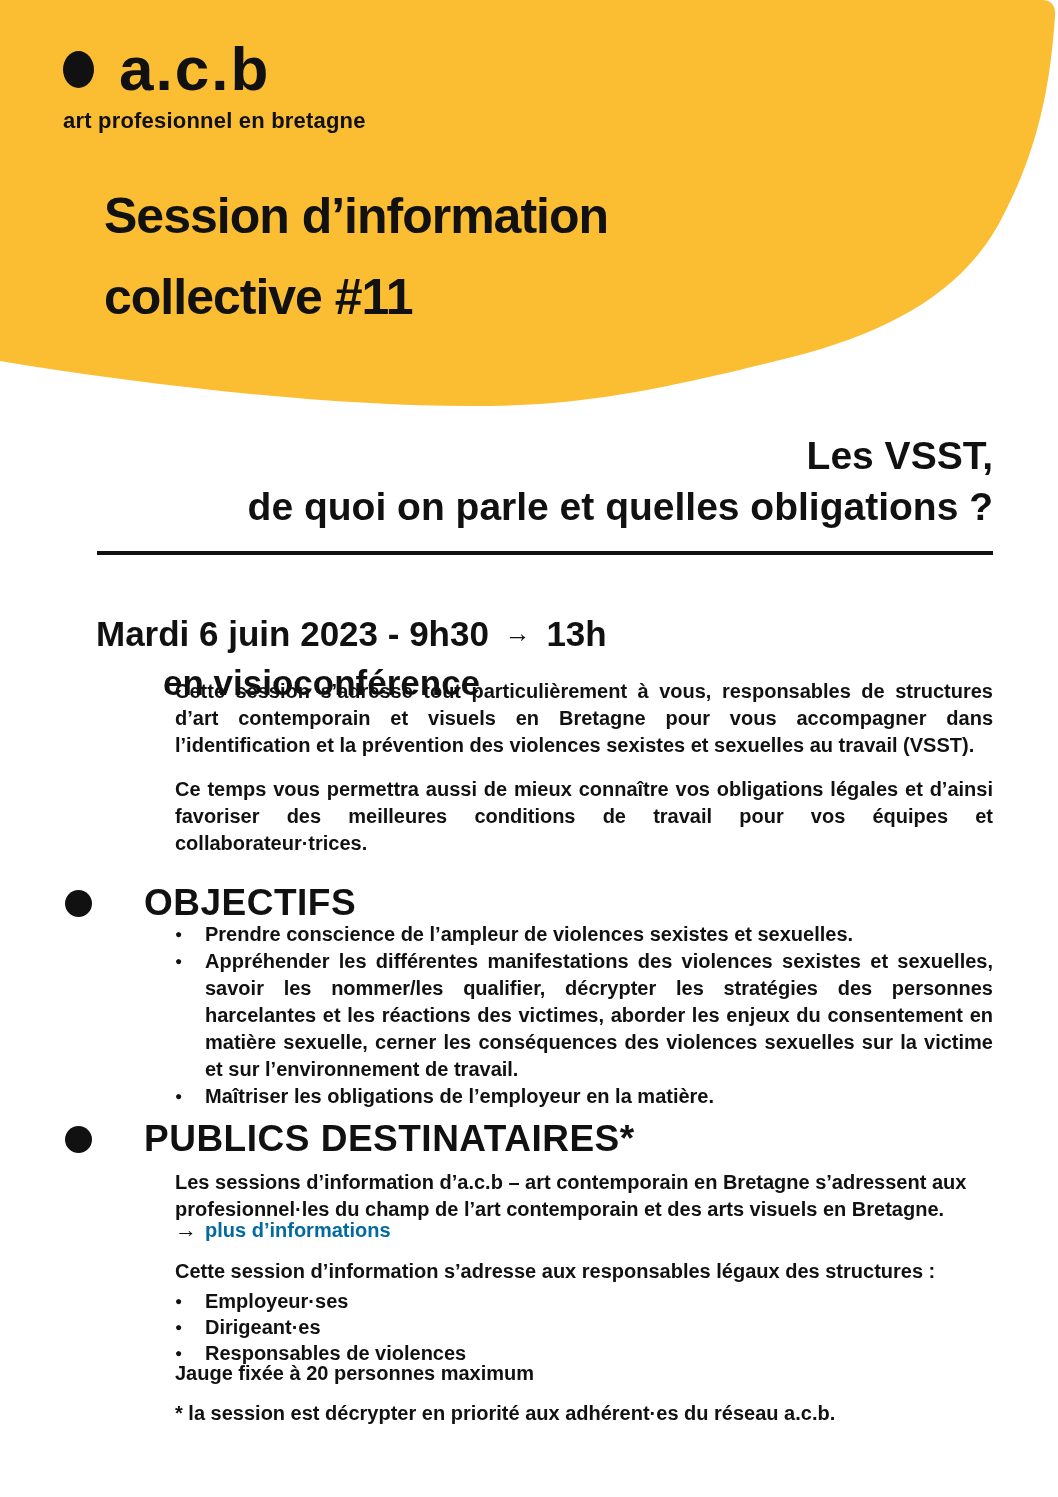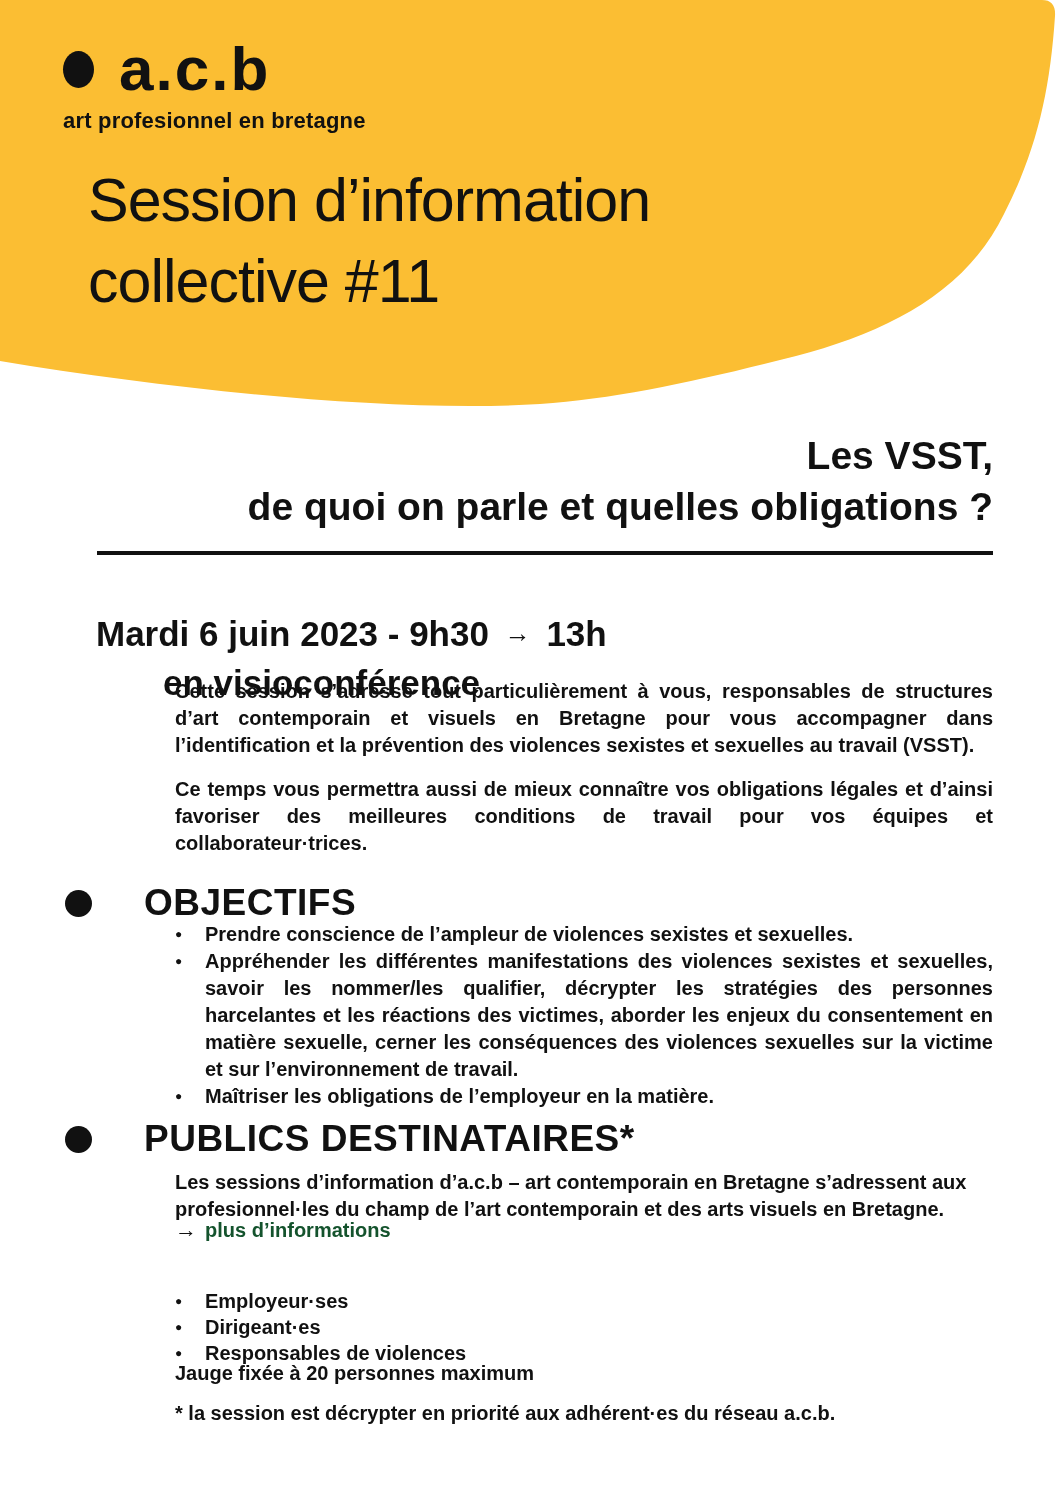--- a/index.html
+++ b/index.html
@@ -10,22 +10,22 @@
   .blob{position:absolute;top:0;left:0;display:block;}
 
   
   .brand{position:absolute;left:63px;top:38px;}
   .brand-row{display:flex;align-items:center;gap:25px;}
   .brand-dot{width:31px;height:37px;background:#111;border-radius:50%;flex:none;}
   .brand-name{font-size:62px;font-weight:700;letter-spacing:2px;line-height:1;}
   .brand-tagline{font-size:22px;font-weight:700;margin-top:8px;letter-spacing:.2px;}
 
   
-  .main-title{position:absolute;left:88px;top:160px;margin:0;font-size:61px;line-height:81px;
-    font-weight:400;letter-spacing:-1px;}
+  .main-title{position:absolute;left:88px;top:160px;margin:16px;font-size:50px;line-height:81px;
+    font-weight:700;letter-spacing:-1px;}
   .title-line{display:block;}
 
   
   .subject{position:absolute;right:65px;top:430px;text-align:right;font-size:39px;font-weight:700;line-height:51px;}
 
   .rule{position:absolute;left:97px;top:551px;width:896px;height:4px;background:#111;}
 
   
   .schedule{position:absolute;left:96px;top:569px;font-size:35px;font-weight:700;line-height:49px;margin-top:40px;}
   .schedule .arrow{font-size:26px;vertical-align:4px;padding:0 6px;}
@@ -42,21 +42,21 @@
 
   
   ul.blist{list-style:none;padding:0;}
   .blist li{display:flex;}
   .li-dot{flex:none;width:30px;font-size:12px;}
   .li-text{flex:1;}
   .publist{line-height:26px;}
 
   .link-line{position:absolute;left:175px;top:1216px;font-size:20px;font-weight:700;line-height:27px;}
   .link-line .arrow{font-size:22px;padding-right:8px;}
-  a.inline-link{color:#14532d;text-decoration:none;cursor:pointer;}
+  a.inline-link{color:#0369a1;text-decoration:none;cursor:pointer;}
 </style>
 </head>
 <body>
 
 <div class="page">
 
   <svg class="blob" width="1058" height="420" viewBox="0 0 1058 420" aria-hidden="true">
     <path fill="#FBBE33" d="M0,0 L1042,0 Q1056,0 1055,16 C1050,92 1036,152 1004,214
          C966,292 888,332 796,356 C706,379 618,399 540,404
          C395,413 175,390 0,361 Z"></path>
@@ -119,20 +119,21 @@
     <span class="section-dot"></span>
     <h2>PUBLICS DESTINATAIRES*</h2>
   </div>
 
   <p class="body-col" style="top:1169px">Les sessions d’information d’a.c.b – art contemporain en Bretagne s’adressent aux profesionnel·les du champ de l’art contemporain et des arts visuels en Bretagne.</p>
 
   <div class="link-line">
     <span class="arrow">→</span><a class="inline-link" href="#">plus d’informations</a>
   </div>
 
+  <p class="body-col" style="top:1258px">Cette session d’information s’adresse aux responsables légaux des structures :</p>
 
   <ul class="body-col blist publist" style="top:1288px">
     <li>
       <span class="li-dot">●</span>
       <span class="li-text">Employeur·ses</span>
     </li>
     <li>
       <span class="li-dot">●</span>
       <span class="li-text">Dirigeant·es</span>
     </li>

